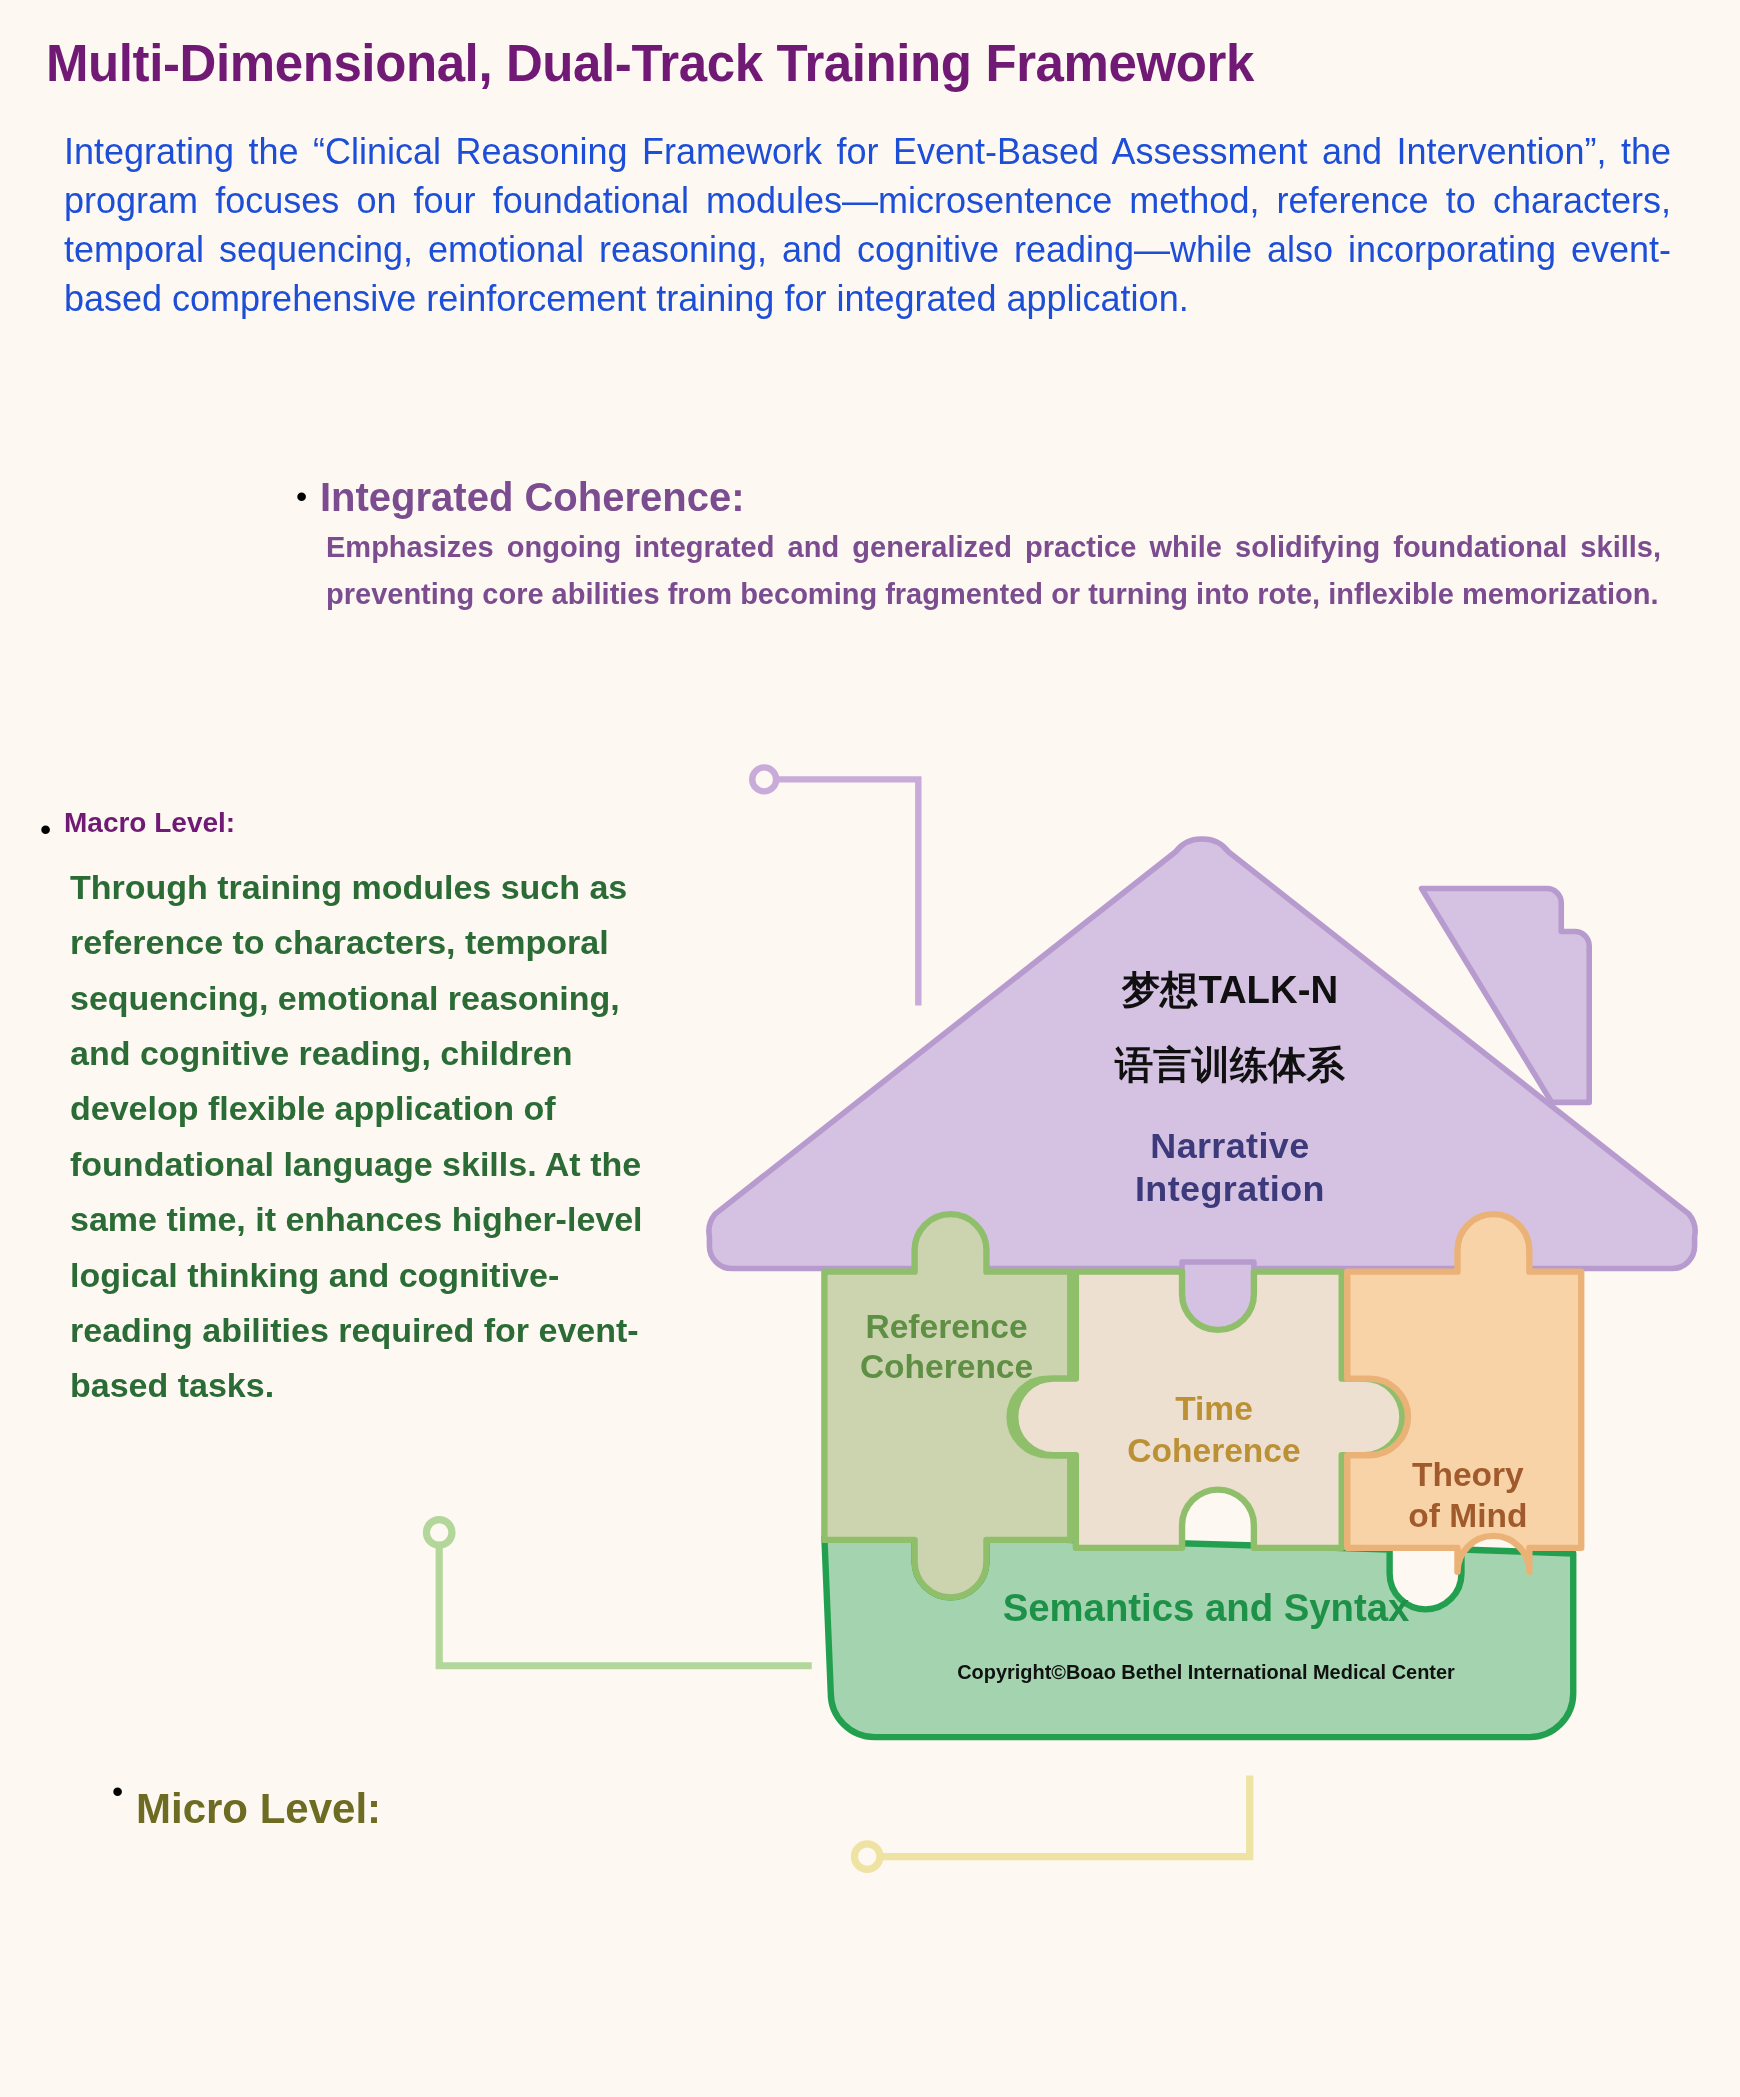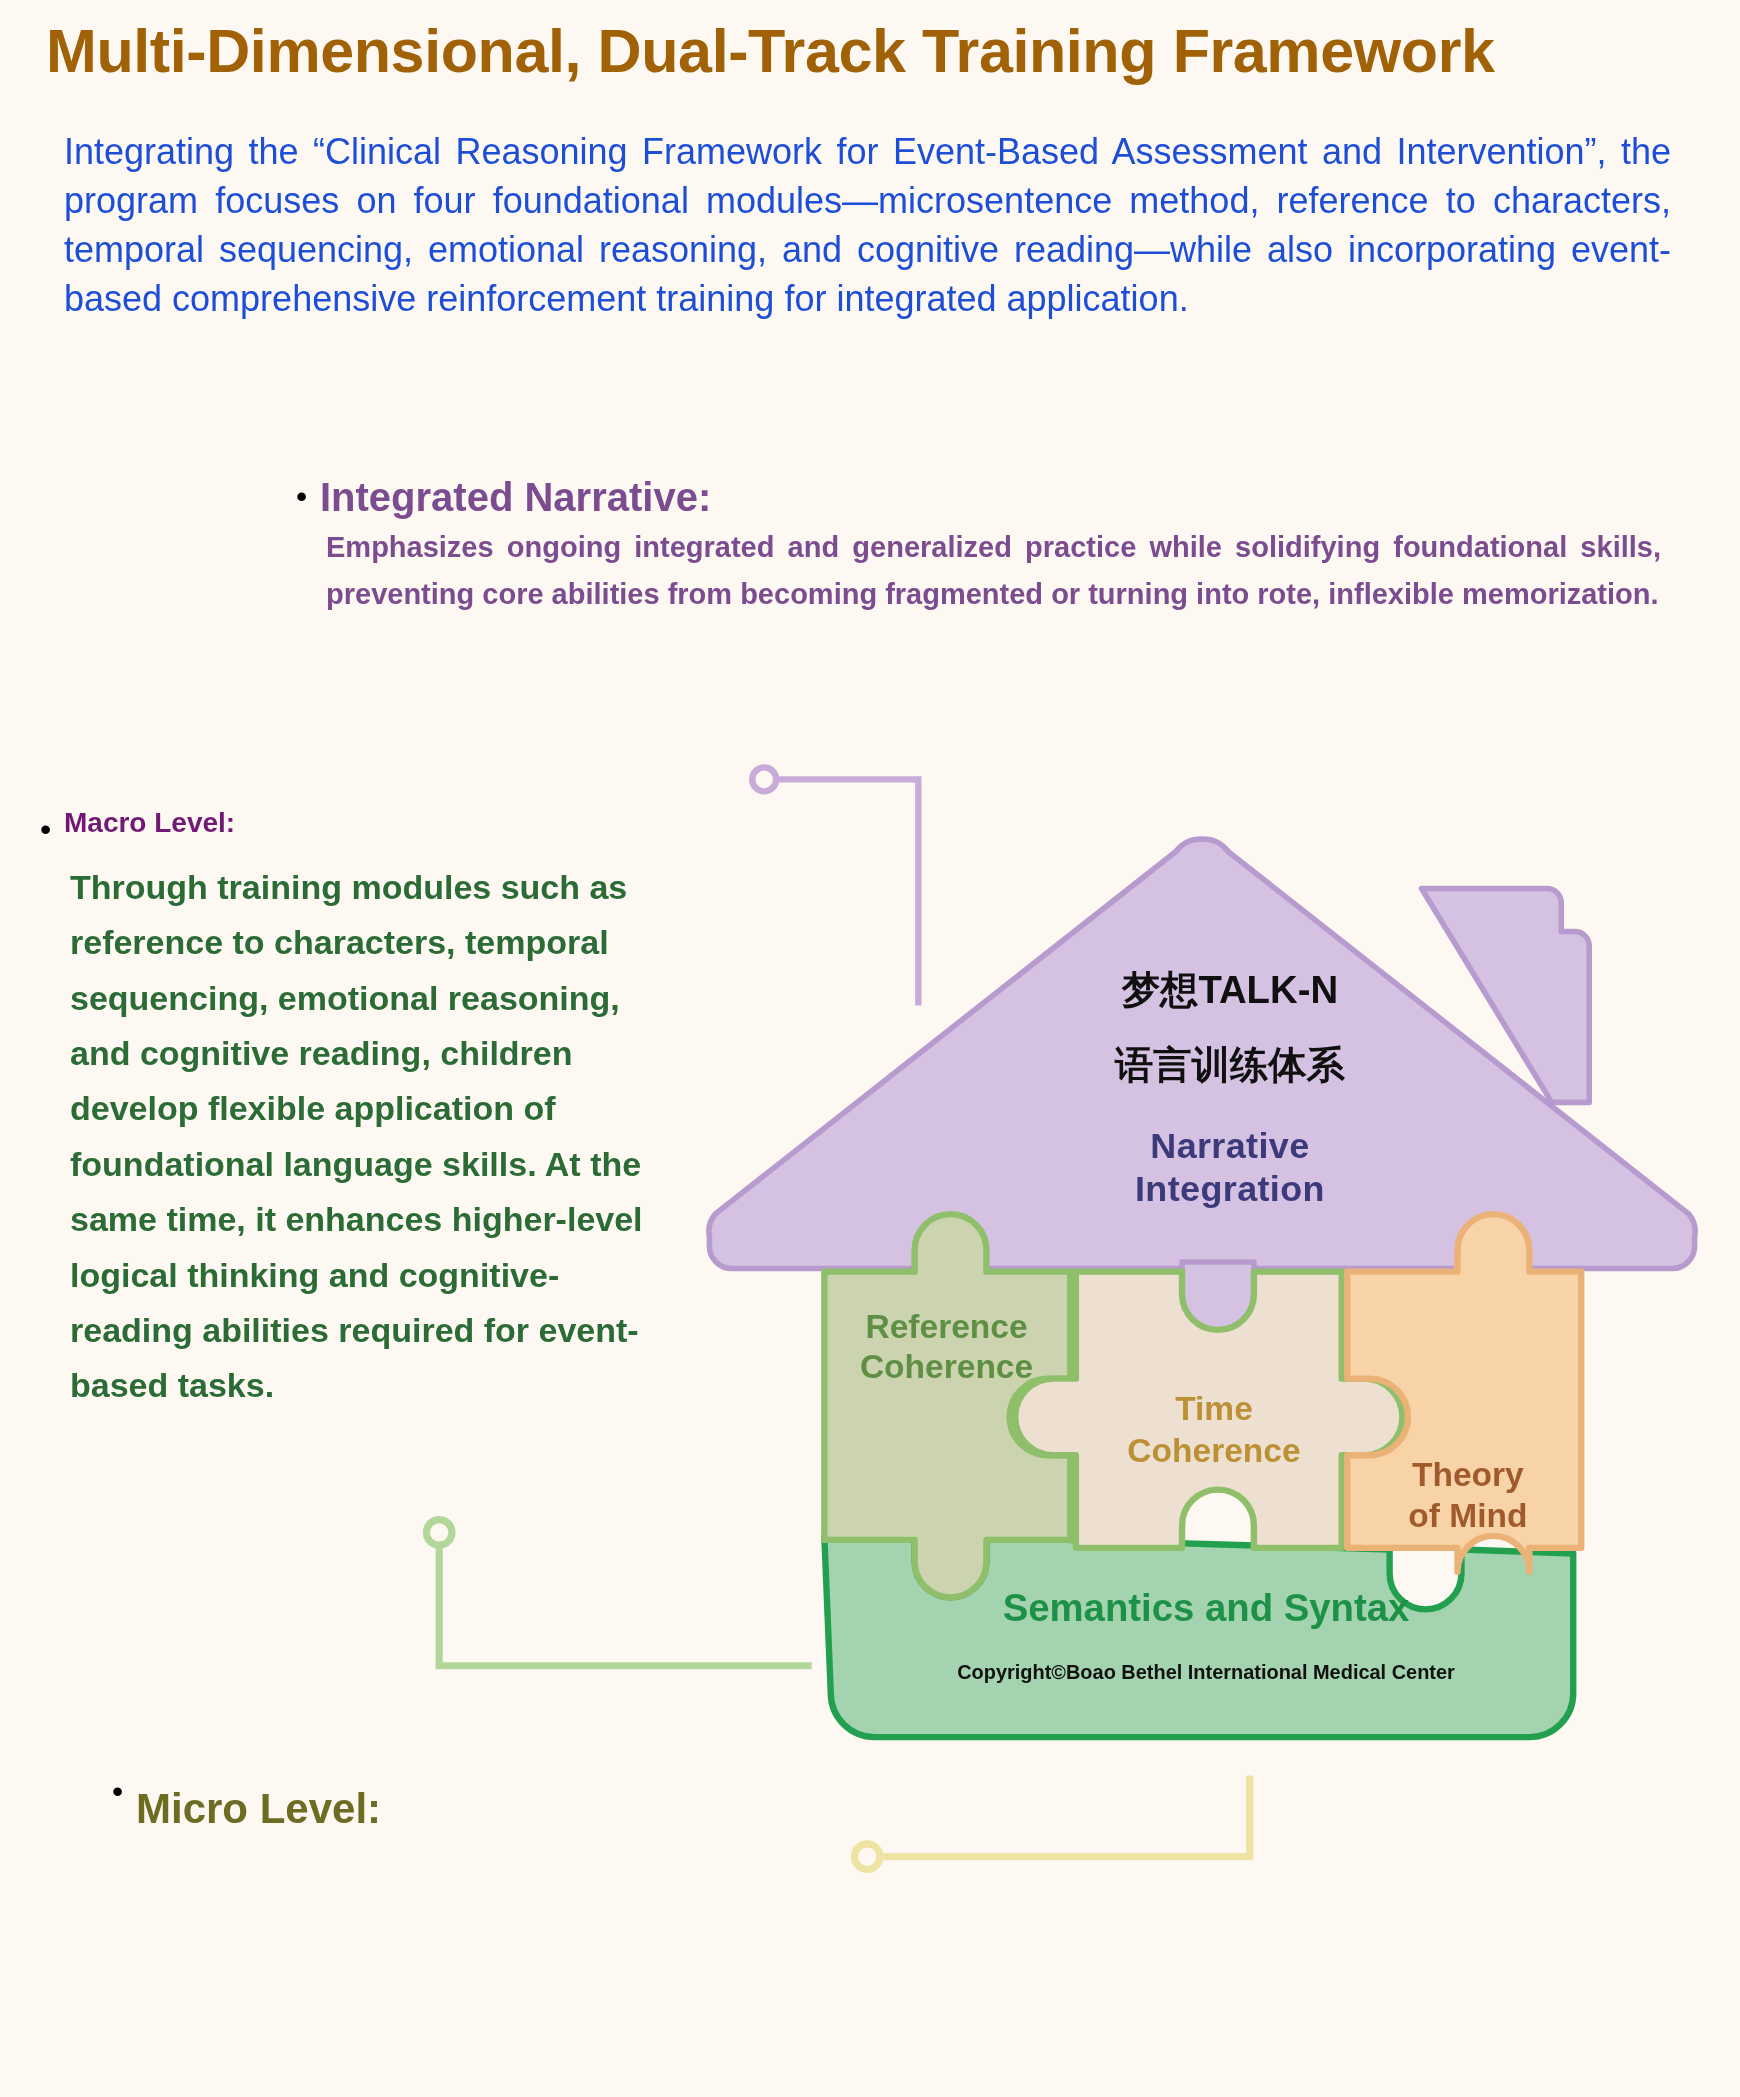--- a/index.html
+++ b/index.html
@@ -18,25 +18,25 @@
   #page {
     position: relative;
     width: 1740px;
     height: 2097px;
   }
 
   
   .page-title {
     position: absolute;
     left: 46px;
-    top: 18px;
+    top: 36px;
     width: 1518px;
-    font-size: 61px;
-    font-weight: bold;
-    color: #a16207;
+    font-size: 51px;
+    font-weight: bold;
+    color: #701a75;
     letter-spacing: -0.4px;
     line-height: 1.1;
   }
 
   .intro-paragraph {
     position: absolute;
     left: 64px;
     top: 128px;
     width: 1607px;
     font-size: 36px;
@@ -198,21 +198,21 @@
 
 <div id="page">
 
   <div class="page-title">Multi-Dimensional, Dual-Track Training Framework</div>
 
   <div class="intro-paragraph">Integrating the “Clinical Reasoning Framework for Event-Based Assessment and Intervention”, the program focuses on four foundational modules—microsentence method, reference to characters, temporal sequencing, emotional reasoning, and cognitive reading—while also incorporating event-based comprehensive reinforcement training for integrated application.</div>
 
   <div class="block-purple">
     <div class="bullet-row">
       <span class="bullet-dot">•</span>
-      <span class="blk-title">Integrated Narrative:</span>
+      <span class="blk-title">Integrated Coherence:</span>
     </div>
     <div class="blk-body">Emphasizes ongoing integrated and generalized practice while solidifying foundational skills, preventing core abilities from becoming fragmented or turning into rote, inflexible memorization.</div>
   </div>
 
   <div class="block-green">
     <div class="bullet-row">
       <span class="bullet-dot">•</span>
       <span class="blk-title">Macro Level:</span>
     </div>
     <div class="blk-body">Through training modules such as reference to characters, temporal sequencing, emotional reasoning, and cognitive reading, children develop flexible application of foundational language skills. At the same time, it enhances higher-level logical thinking and cognitive-reading abilities required for event-based tasks.</div>

